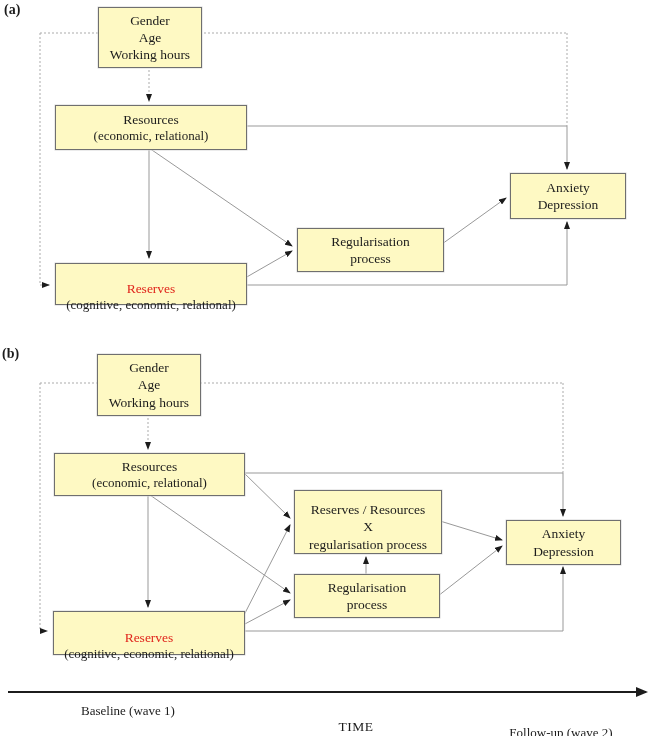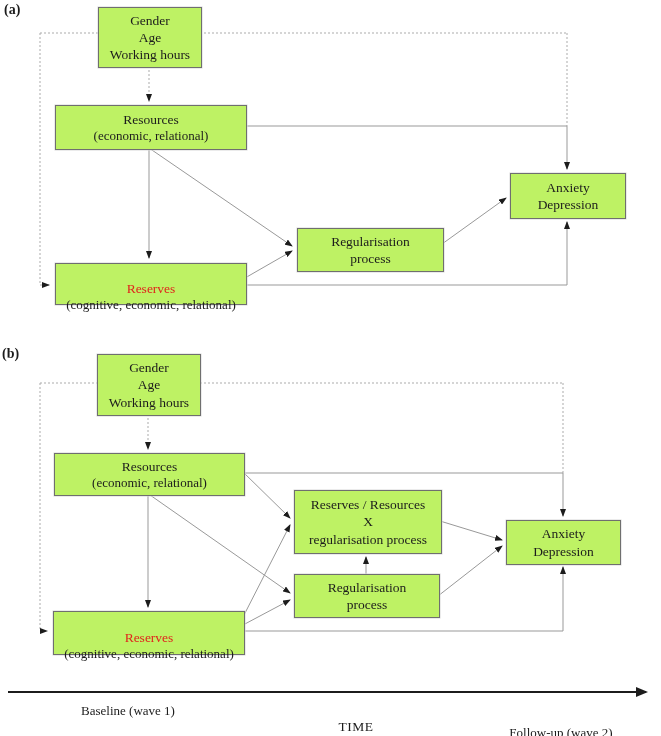--- a/index.html
+++ b/index.html
@@ -2,21 +2,21 @@
 <html><head>
 <meta charset="utf-8">
 <style>
   html,body{margin:0;padding:0;background:#ffffff;}
   .canvas{
     position:relative;width:661px;height:736px;background:#ffffff;
     font-family:"Liberation Serif","DejaVu Serif",serif;color:#1c1c1c;overflow:hidden;
   }
   svg.layer{position:absolute;left:0;top:0;}
   .box{
-    position:absolute;background:#bef264;border:1px solid #6f6f6f;
+    position:absolute;background:#fef9c3;border:1px solid #6f6f6f;
     display:flex;flex-direction:column;align-items:center;justify-content:center;
     text-align:center;font-size:13.5px;line-height:1.28;white-space:nowrap;
     box-shadow:0 0 0 0.5px #d8d8d8;
   }
   .box span{display:block;}
   .red{color:#e0251c;margin-top:25px;}
   .sub{font-size:13px;}
   .panel-label{position:absolute;font-weight:700;font-size:14px;}
   .tl-label{position:absolute;transform:translateX(-50%);font-size:13px;white-space:nowrap;}
   .tl-time{position:absolute;transform:translateX(-50%);font-size:13.5px;font-weight:400;letter-spacing:0.5px;white-space:nowrap;}
@@ -109,21 +109,21 @@
     <span>Gender</span>
     <span>Age</span>
     <span>Working hours</span>
   </div>
 
   <div class="box" style="left:54px;top:453px;width:189px;height:41px;">
     <span>Resources</span>
     <span class="sub">(economic, relational)</span>
   </div>
 
-  <div class="box" style="left:294px;top:490px;width:146px;height:62px;">
+  <div class="box" style="left:294px;top:490px;width:146px;height:62px;justify-content:flex-end;">
     <span>Reserves / Resources</span>
     <span>X</span>
     <span>regularisation process</span>
   </div>
 
   <div class="box" style="left:294px;top:574px;width:144px;height:42px;">
     <span>Regularisation</span>
     <span>process</span>
   </div>
 

